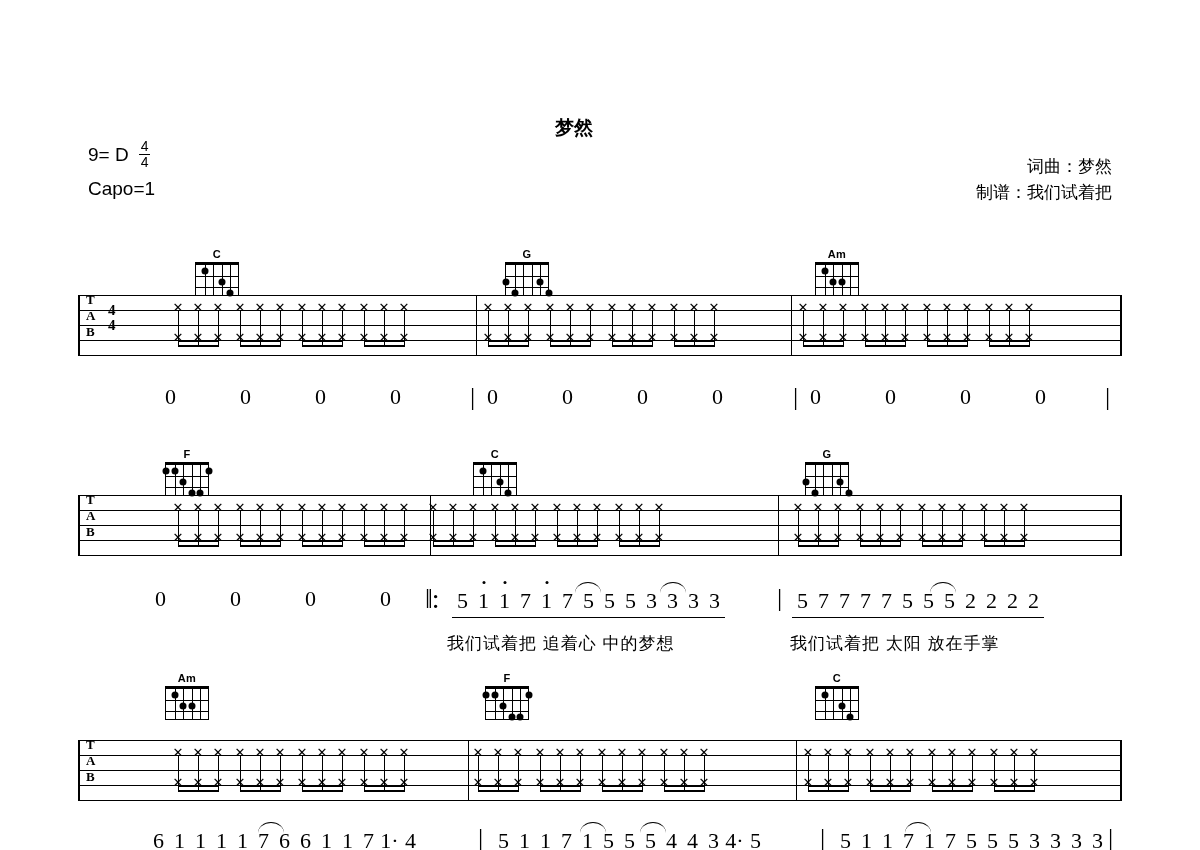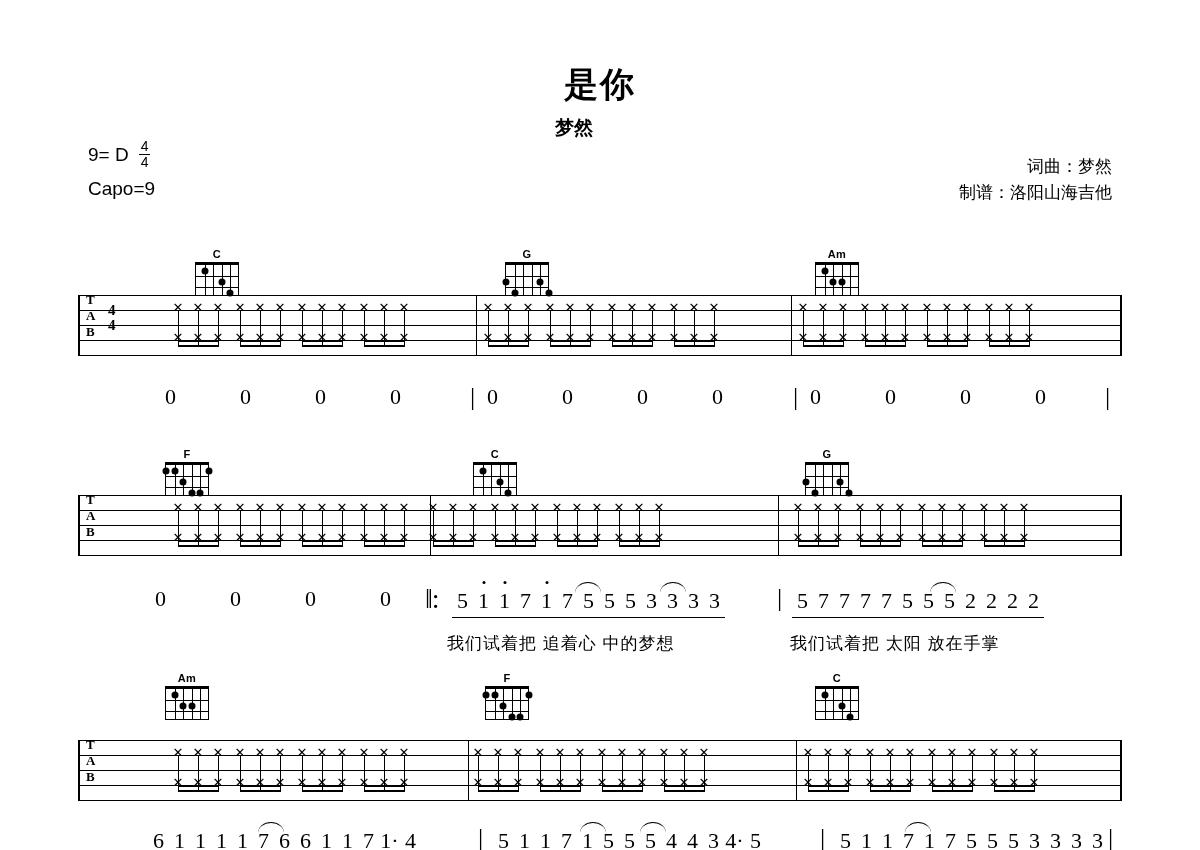--- a/index.html
+++ b/index.html
@@ -245,34 +245,33 @@
     height: 10px;
     border-top: 1.4px solid #000;
     border-radius: 50% / 100% 100% 0 0;
   }
 </style>
 </head>
 <body>
 
 <div class="sheet">
 
-  <div class="title">是你</div>
   <div class="composer">梦然</div>
 
   <div class="keyline">
     <span>9= D</span>
     <span class="frac">
       <span class="num">4</span>
       <span class="den">4</span>
     </span>
   </div>
 
-  <div class="capo">Capo=9</div>
+  <div class="capo">Capo=1</div>
   <div class="credit credit1">词曲：梦然</div>
-  <div class="credit credit2">制谱：洛阳山海吉他</div>
+  <div class="credit credit2">制谱：我们试着把</div>
 
   <div id="generated">
       <div class="chordbox" style="left: 190px; top: 248px;">
         <div class="cname">C</div>
         <div class="grid">
           <div class="vl" style="left: 8.6px;"></div>
           <div class="vl" style="left: 17.2px;"></div>
           <div class="vl" style="left: 25.8px;"></div>
           <div class="vl" style="left: 34.4px;"></div>
           <div class="hl" style="top: 11px;"></div>

